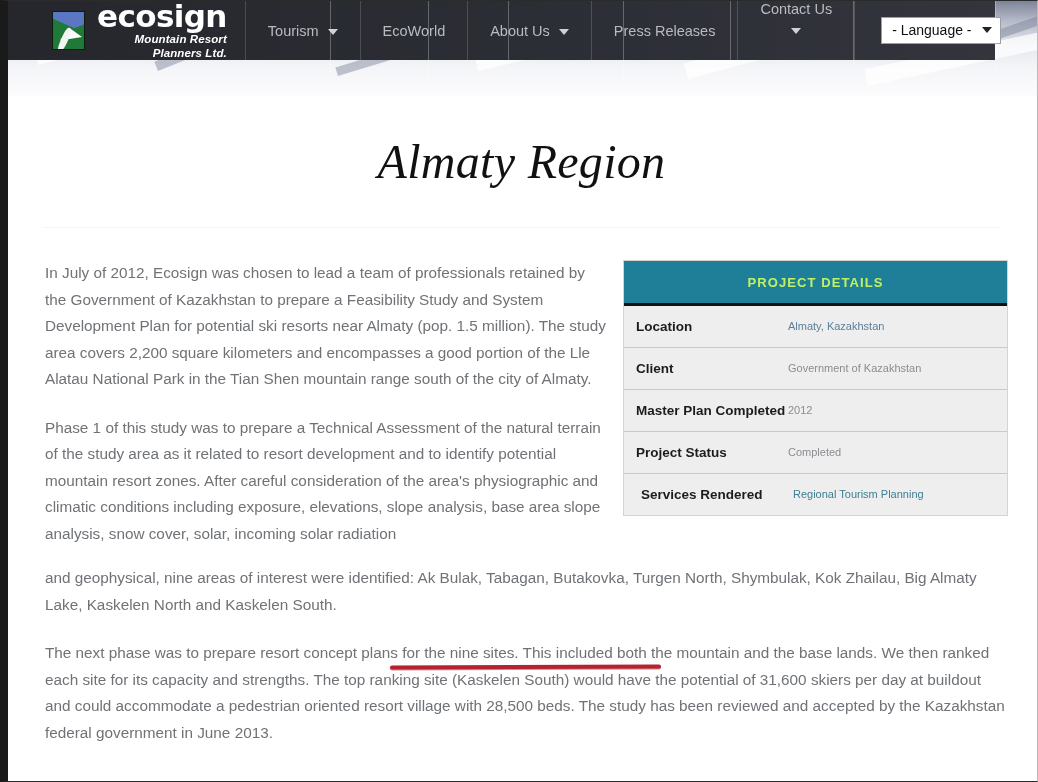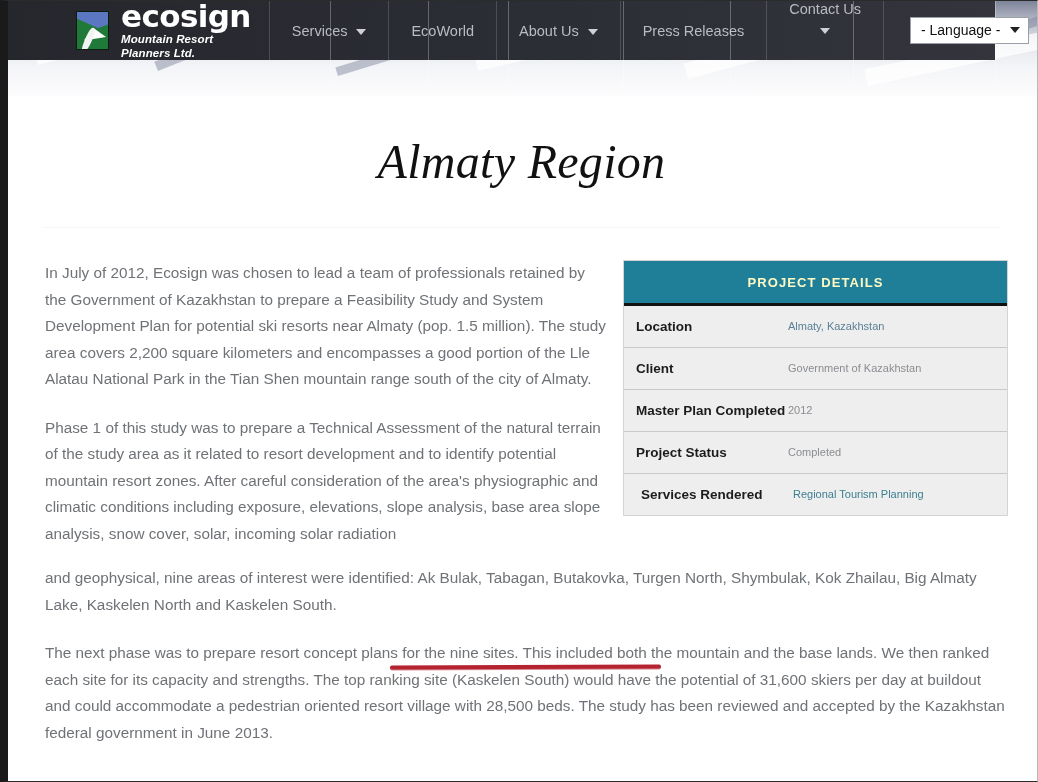--- a/index.html
+++ b/index.html
@@ -62,22 +62,23 @@
     width: 1px;
     height: 95px;
     background: rgba(255,255,255,0.28);
     z-index: 6;
   }
 
   
   #logo {
     display: flex;
     align-items: center;
-    margin-left: 68px;
+    margin-left: 44px;
     text-decoration: none;
+    text-align: right;
   }
   #logo-mark {
     width: 33px;
     height: 39px;
     border: 1px solid #0d1b10;
     position: relative;
     overflow: hidden;
     background: #5a76c0;
     flex: none;
   }
@@ -229,21 +230,21 @@
   p.body.wide { width: 960px; }
 
   
   #details {
     width: 385px;
     border: 1px solid #d4d4d4;
     background: #eeeeee;
   }
   #details-head {
     background: #1f7f99;
-    color: #fef9c3;
+    color: #bef264;
     font-size: 13px;
     font-weight: 700;
     letter-spacing: 1.1px;
     text-align: center;
     padding: 14px 0 13px;
     border-bottom: 3px solid #111111;
   }
   .det-row {
     display: flex;
     align-items: flex-end;
@@ -326,21 +327,21 @@
         <div class="river"></div>
       </div>
       <div id="logo-text">
         <div id="logo-name">ecosign</div>
         <div id="logo-tag">Mountain Resort Planners Ltd.</div>
       </div>
     </div>
 
     <div id="menu">
       <div class="menu-item">
-        <span>Services</span>
+        <span>Tourism</span>
         <span class="caret"></span>
       </div>
       <div class="menu-item">
         <span>EcoWorld</span>
       </div>
       <div class="menu-item">
         <span>About Us</span>
         <span class="caret"></span>
       </div>
       <div class="menu-item">

